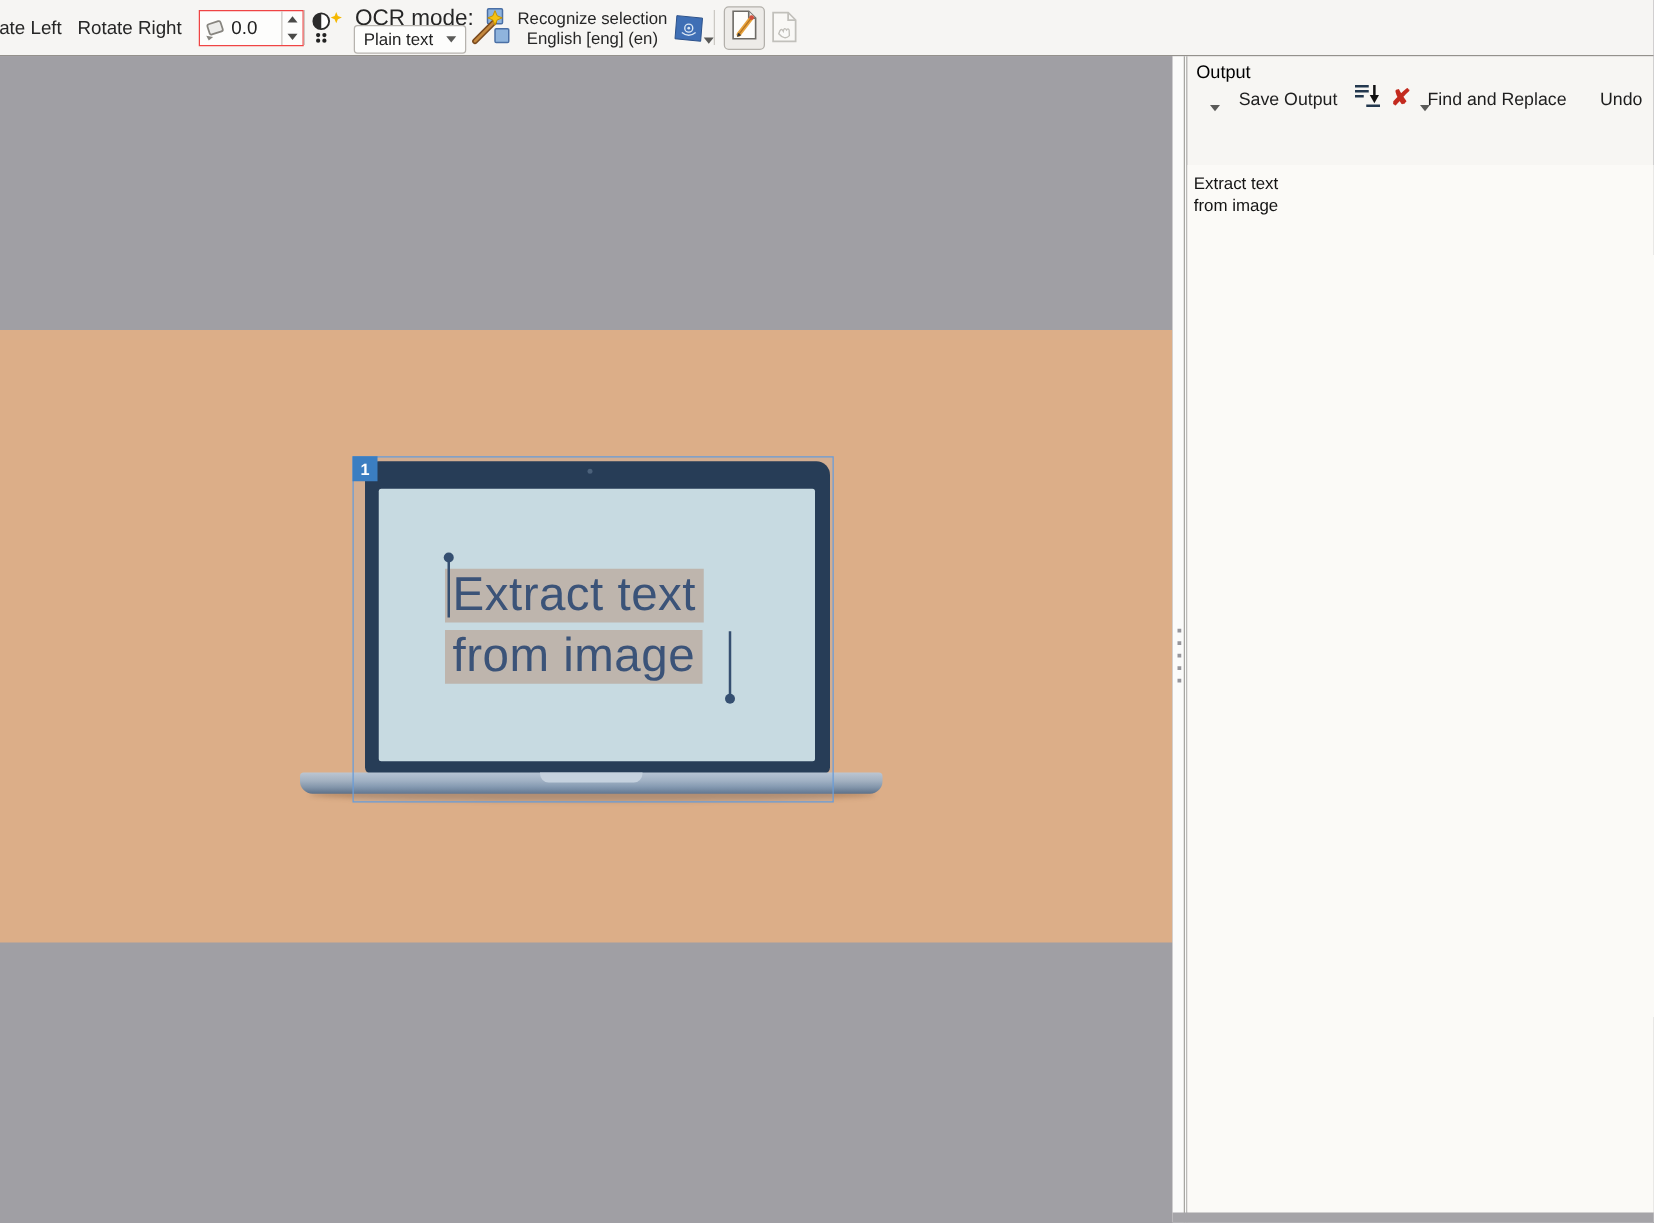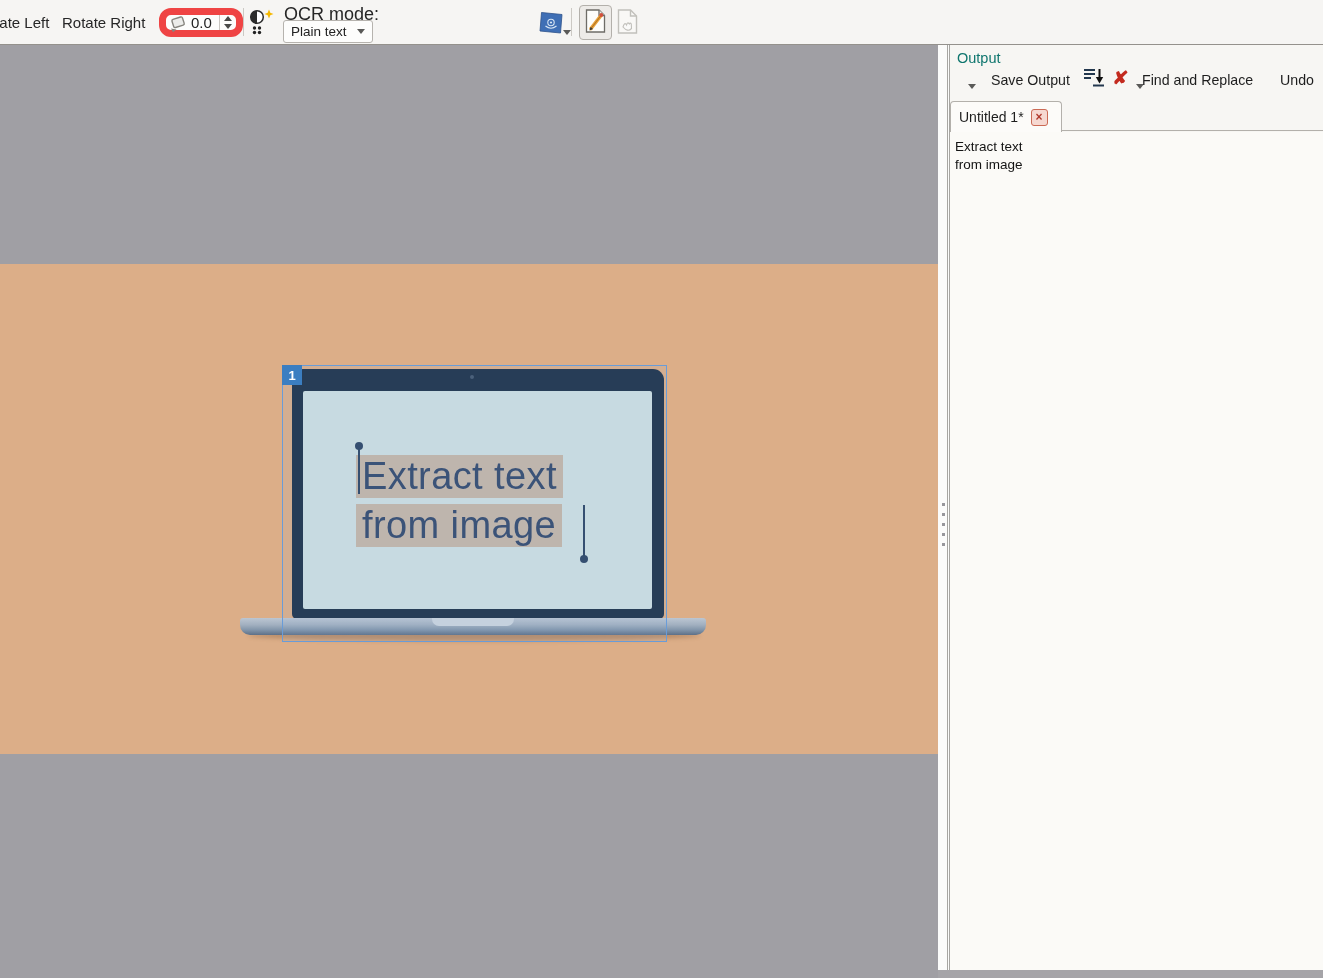--- a/index.html
+++ b/index.html
@@ -20,21 +20,21 @@
     background:#f6f5f3; border-bottom:1px solid #94918c; overflow:hidden;
   }
   .tb-btn {
     position:absolute; top:0; height:44px; display:flex; align-items:center;
     font-size:15px; color:#262626; white-space:nowrap;
   }
   .tb-sep { position:absolute; top:8px; width:1px; height:28px; background:#ccc9c4; }
 
   .spinbox {
     position:absolute; left:159px; top:8px; width:84px; height:29px;
-    background:#fdfdfc; border:7px solid #ef4444; border-radius:12px;
+    background:#fdfdfc; border:1px solid #ef4444; border-radius:0;
     display:flex; align-items:center;
   }
   .spinbox .sb-icon { width:24px; display:flex; justify-content:center; }
   .spinbox .sb-value { flex:1; font-size:15px; color:#222; padding-left:1px; }
   .spin-btns {
     width:17px; height:100%; border-left:1px solid #c9c6c1;
     display:flex; flex-direction:column;
   }
   .spin-btns div { flex:1; display:flex; align-items:center; justify-content:center; }
   .tri-up   { width:0;height:0;border-left:4px solid transparent;border-right:4px solid transparent;border-bottom:5px solid #4a4a48; }
@@ -107,21 +107,21 @@
     display:flex; align-items:center; justify-content:center;
   }
 
   
   #splitter { position:absolute; left:938px; top:45px; width:12px; height:933px; background:#fbfbfa; }
   #splitter .sline { position:absolute; top:0; bottom:0; width:1px; background:#a7a6a2; }
   .grip-dot { position:absolute; left:4px; width:3px; height:3px; background:#97969b; }
 
   
   #output-panel { position:absolute; left:950px; top:45px; width:373px; height:933px; background:#f7f6f3; }
-  .out-title { position:absolute; left:7px; top:5px; font-size:14.5px; color:#0f766e; }
+  .out-title { position:absolute; left:7px; top:5px; font-size:14.5px; color:#000000; }
   .out-tb-item { position:absolute; top:25px; height:20px; display:flex; align-items:center; font-size:14.2px; color:#1e1e1e; white-space:nowrap; }
 
   .red-cross { font-size:18px; font-weight:bold; color:#c32a1e; transform:skewX(-6deg); line-height:18px; }
   .red-cross::before { content:"\2718"; }
 
   .tab-row { position:absolute; left:0; top:55px; right:0; height:31px; border-bottom:1px solid #b3b0ab; }
   .tab {
     position:absolute; left:0; top:1px; height:31px; width:112px;
     background:#fcfbf9; border:1px solid #b3b0ab; border-bottom:none;
     border-radius:4px 4px 0 0; display:flex; align-items:center; padding:0 8px; gap:7px;
@@ -187,20 +187,35 @@
       </svg>
     </span>
   </div>
 
   <div class="ocr-label">OCR mode:</div>
   <div class="combo">
     <span class="combo-text">Plain text</span>
     <span class="tri-dd"></span>
   </div>
 
+  <div class="recognize-btn">
+    <span>
+      <svg width="31" height="32" viewBox="0 0 31 32">
+        <rect x="13" y="3" width="12" height="12" rx="1" fill="#8fb4dd" stroke="#4a6fa5" stroke-width="1.2"></rect>
+        <rect x="19" y="19" width="11" height="11" rx="1" fill="#8fb4dd" stroke="#4a6fa5" stroke-width="1.2"></rect>
+        <path d="M3 29 L18 14" stroke="#7a4a1e" stroke-width="4.6" stroke-linecap="round"></path>
+        <path d="M3 29 L18 14" stroke="#c4883e" stroke-width="2" stroke-linecap="round"></path>
+        <path d="M19 4.5 l1.7 4.1 4.1 1.7 -4.1 1.7 -1.7 4.1 -1.7 -4.1 -4.1 -1.7 4.1 -1.7 z" fill="#f5c211" stroke="#c79100" stroke-width="0.8"></path>
+      </svg>
+    </span>
+    <span class="recognize-text">
+      <div>Recognize selection</div>
+      <div>English [eng] (en)</div>
+    </span>
+  </div>
 
   <div class="flag-btn">
     <span>
       <svg width="27" height="24" viewBox="0 0 27 24">
         <path d="M3.5 1.5 L24 3.5 L22.5 22 L2 20 Z" fill="#3f6fb5" stroke="#2d528a" stroke-width="0.8"></path>
         <circle cx="13" cy="11.5" r="3.2" fill="none" stroke="#d9e6f4" stroke-width="1.1"></circle>
         <circle cx="13" cy="11.5" r="1.1" fill="#d9e6f4"></circle>
         <path d="M7.5 15 q5.5 4.5 11 0" fill="none" stroke="#d9e6f4" stroke-width="1.1"></path>
       </svg>
     </span>
@@ -306,24 +321,18 @@
     <span class="tri-dd"></span>
   </div>
 
   <div class="out-tb-item" style="left:192px;">
     <span>Find and Replace</span>
   </div>
   <div class="out-tb-item" style="left:330px;">
     <span>Undo</span>
   </div>
 
-  <div class="tab-row">
-    <div class="tab">
-      <span class="tab-label">Untitled 1*</span>
-      <span class="tab-close"></span>
-    </div>
-  </div>
 
   <div class="text-area">Extract text
 from image</div>
 </div>
 
 <div id="bottom-bar"></div>
 
 </body></html>

